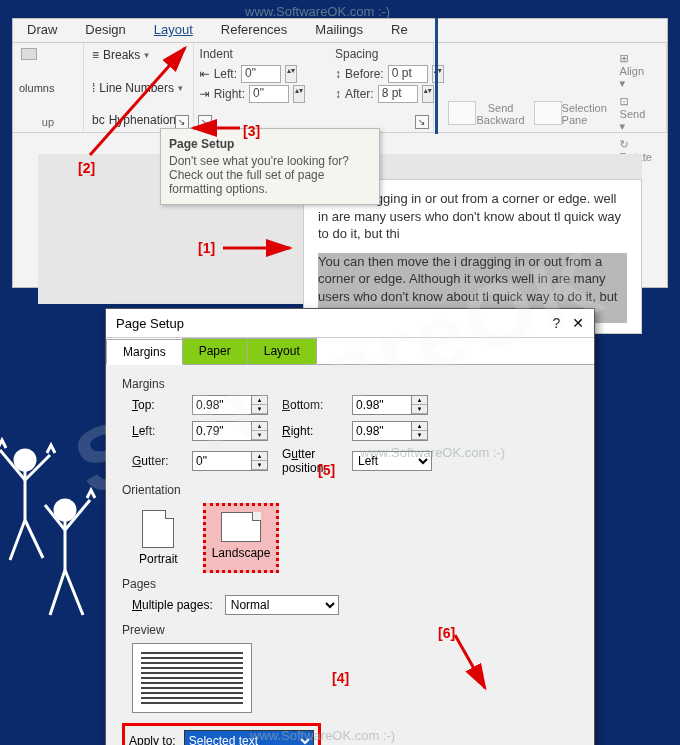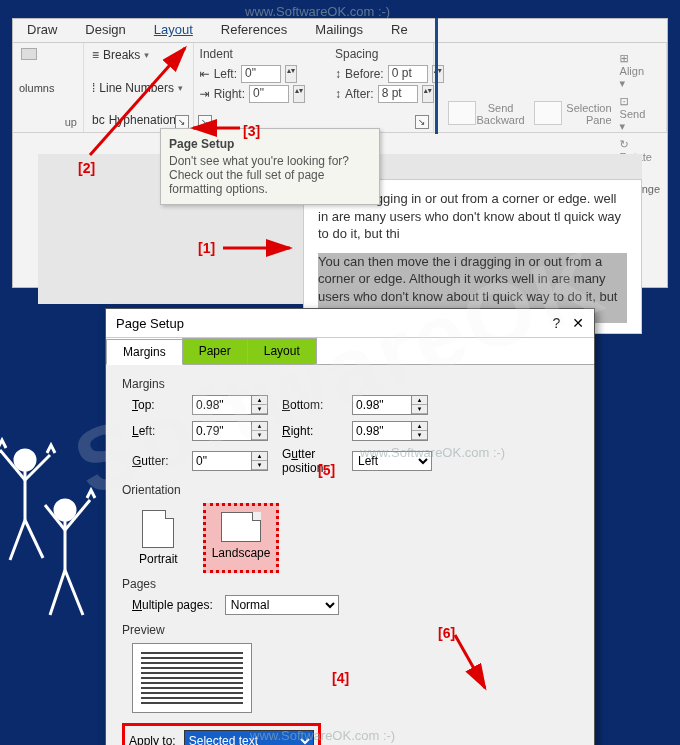--- a/index.html
+++ b/index.html
@@ -10,21 +10,21 @@
 .watermark.bot { bottom: 2px; left: 250px; }
 .wm-big { position: absolute; left: 50%; top: 50%; transform: translate(-50%,-50%) rotate(-20deg); font-size: 90px; font-weight: bold; color: rgba(240,240,240,0.18); pointer-events: none; z-index: 150; letter-spacing: 4px; }
 
 
 .ribbon-area { position: absolute; top: 18px; left: 12px; right: 12px; height: 270px; background: #f3f3f3; border: 1px solid #bbb; }
 .tabs { display: flex; background: #f3f3f3; border-bottom: 1px solid #ccc; height: 24px; font-size: 13px; }
 .tab { padding: 3px 14px; color: #333; cursor: pointer; }
 .tab.active { text-decoration: underline; color: #1a4b8a; }
 .ribbon-content { display: flex; height: 90px; background: #f3f3f3; border-bottom: 1px solid #d0d0d0; position: relative; }
 .ribbon-group { border-right: 1px solid #ddd; padding: 4px 6px; font-size: 11px; color: #444; display: flex; flex-direction: column; justify-content: space-between; }
-.ribbon-group .group-label { text-align: right; color: #666; font-size: 11px; margin-top: 2px; }
+.ribbon-group .group-label { text-align: center; color: #666; font-size: 11px; margin-top: 2px; }
 .rg-btn { display: flex; align-items: center; gap: 4px; padding: 1px 2px; font-size: 12px; color: #333; }
 .rg-btn .chev { font-size: 9px; color: #666; }
 .rg-icon-box { width: 16px; height: 12px; background: #ddd; border: 1px solid #aaa; }
 .indent-spacing { display: flex; gap: 30px; }
 .col { display: flex; flex-direction: column; gap: 2px; }
 .col-head { font-size: 12px; color: #444; margin-bottom: 2px; }
 .num-field { display: flex; align-items: center; gap: 4px; font-size: 12px; }
 .num-field .val { border: 1px solid #aaa; background: #fff; width: 40px; height: 18px; padding: 0 3px; display: inline-block; }
 .num-field .spin { width: 12px; height: 18px; border: 1px solid #aaa; background: #eee; font-size: 8px; text-align: center; }
 .dialog-launcher { position: absolute; bottom: 3px; width: 14px; height: 14px; border: 1px solid #888; background: #f9f9f9; font-size: 9px; text-align: center; line-height: 12px; cursor: pointer; }
@@ -159,21 +159,21 @@
       <div class="dialog-launcher" style="right:4px">↘</div>
     </div>
     <div class="ribbon-group" style="flex:1">
       <div class="arrange-group">
         <div class="arrange-btn">
             <div class="arrange-icon"></div>
             <span style="width:50px;text-align:center">Send Backward</span>
           </div>
         <div class="arrange-btn">
             <div class="arrange-icon"></div>
-            <span style="width:50px;text-align:right">Selection Pane</span>
+            <span style="width:50px;text-align:left">Selection Pane</span>
           </div>
         <div style="display:flex;flex-direction:column;gap:3px">
           <div class="arrange-small">⊞ <span>Align</span> ▾</div>
           <div class="arrange-small">⊡ <span>Send</span> ▾</div>
           <div class="arrange-small">↻ <span>Rotate</span> ▾</div>
         </div>
       </div>
       <div class="group-label">Arrange</div>
     </div>
   </div>

